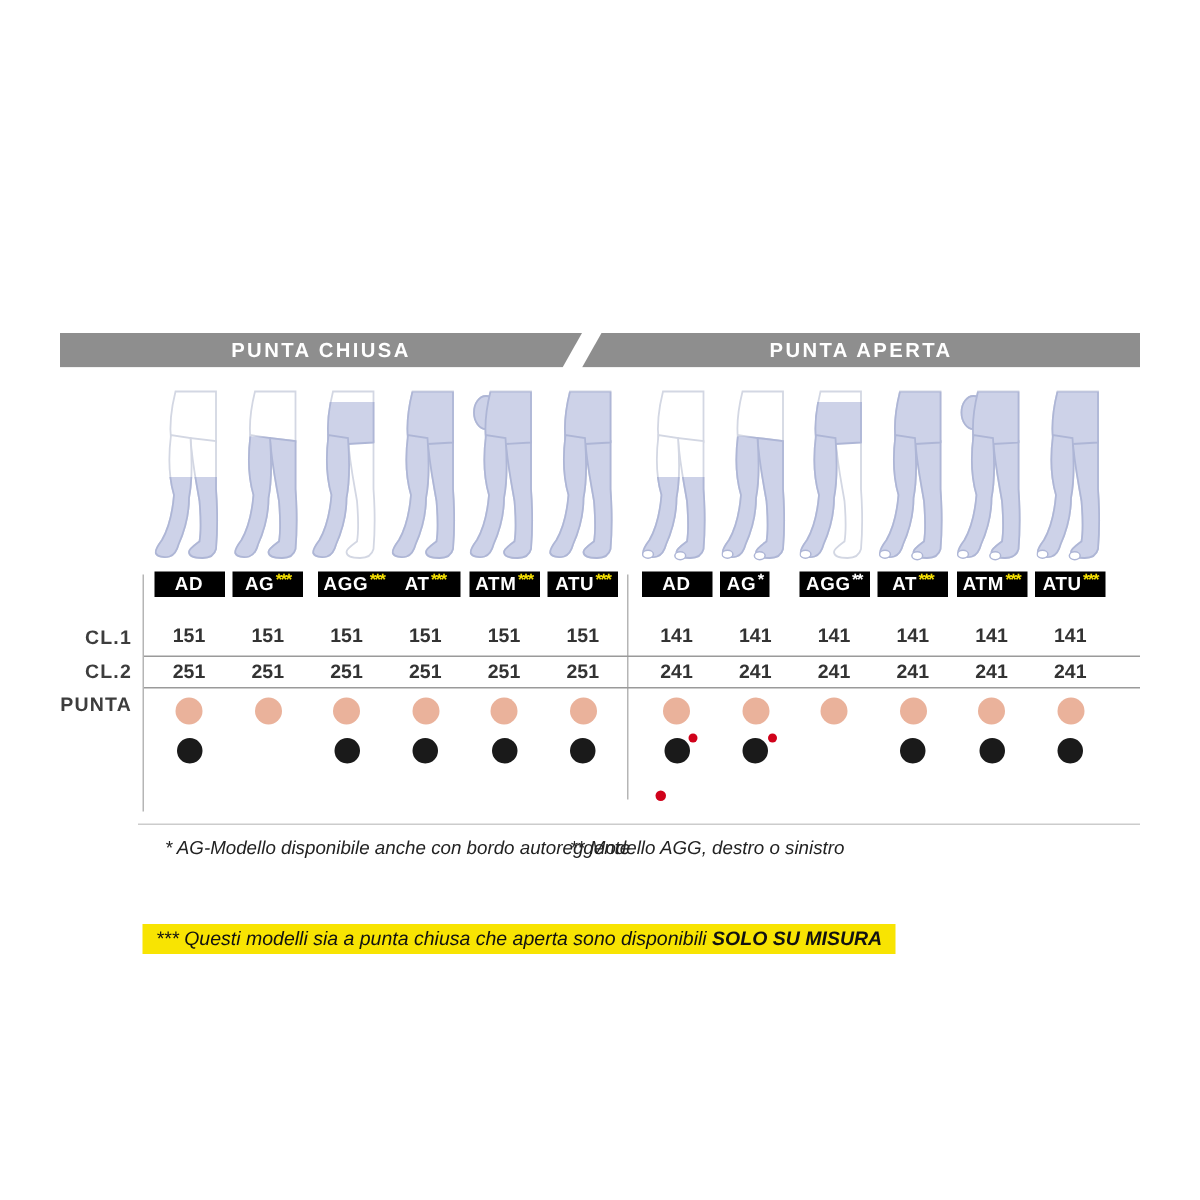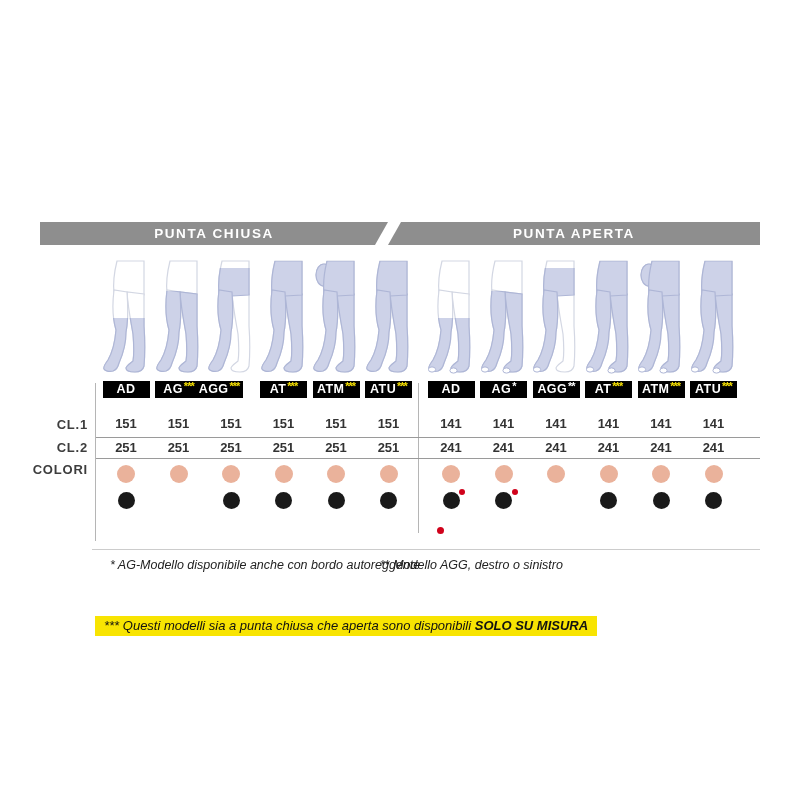--- a/index.html
+++ b/index.html
@@ -52,21 +52,21 @@
   </div>
 
   <div class="abs vline" style="left:95px;top:383px;height:158px;"></div>
   <div class="abs vline" style="left:418px;top:383px;height:150px;"></div>
   <div class="abs hline" style="left:96px;top:437px;width:664px;"></div>
   <div class="abs hline" style="left:96px;top:458px;width:664px;"></div>
   <div class="abs hline-light" style="left:92px;top:549px;width:668px;"></div>
 
   <div class="abs rowlabel" style="left:28px;top:417px;">CL.1</div>
   <div class="abs rowlabel" style="left:28px;top:440px;">CL.2</div>
-  <div class="abs rowlabel" style="left:28px;top:462px;">COLORI</div>
+  <div class="abs rowlabel" style="left:28px;top:462px;">PUNTA</div>
 
   <div id="columns-root">
       <div class="abs" style="left:103px;top:259px;">
         <svg class="legsvg" width="46" height="118" viewBox="0 0 46 116">
           <defs>
             <clipPath id="clip0">
               <rect x="-2" y="58" width="50" height="60"></rect>
             </clipPath>
           </defs>
           <g fill="#ffffff" stroke="#d3d7e3" stroke-width="1.2">
@@ -118,21 +118,21 @@
             <path d="M14,1 C11,13 10,24 11,33 L24,36 L41,35 C41,23 41,11 41,1 Z"></path>
             <path d="M24,32 C25,48 28,62 30,74 C31,86 31,95 30,101 C26,104 23,106 23,108 C23,111 27,112 32,112 C37,112 40,110 41,106 C42,94 42,80 41,66 C41,52 41,42 41,34 Z"></path>
             <path d="M11,30 C9,46 10,60 13,70 C12,82 9,93 5,100 C2,104 0,107 1,109 C2,111 6,112 10,111 C13,110 15,107 16,103 C20,94 23,83 23,72 C25,62 25,46 24,32 Z"></path>
           </g>
           <g fill="#cdd2e8" stroke="#aeb6d6" stroke-width="1.2" clip-path="url(#clip2)">
             <path d="M14,1 C11,13 10,24 11,33 L24,36 L41,35 C41,23 41,11 41,1 Z"></path>
             <path d="M11,30 C9,46 10,60 13,70 C12,82 9,93 5,100 C2,104 0,107 1,109 C2,111 6,112 10,111 C13,110 15,107 16,103 C20,94 23,83 23,72 C25,62 25,46 24,32 Z"></path>
           </g>
         </svg>
       </div>
-      <div class="abs badge" style="left:195px;top:381px;width:48px;"><span>AGG</span><span class="stars stars-yellow">***</span></div>
+      <div class="abs badge" style="left:212px;top:381px;width:48px;"><span>AGG</span><span class="stars stars-yellow">***</span></div>
       <div class="abs val" style="left:205px;top:414px;width:52px;">151</div>
       <div class="abs val" style="left:205px;top:438px;width:52px;">251</div>
       <div class="abs dot dot-beige" style="left:222px;top:465px;"></div>
       <div class="abs dot dot-black" style="left:222.5px;top:492px;"></div>
       <div class="abs" style="left:260.5px;top:259px;">
         <svg class="legsvg" width="46" height="118" viewBox="0 0 46 116">
           <defs>
             <clipPath id="clip3">
               <rect x="-2" y="1" width="50" height="117"></rect>
             </clipPath>
@@ -247,21 +247,21 @@
           <g fill="#cdd2e8" stroke="#aeb6d6" stroke-width="1.2" clip-path="url(#clip7)">
             <path d="M24,32 C25,48 28,62 30,74 C31,86 31,95 30,101 C26,104 23,106 23,108 C23,111 27,112 32,112 C37,112 40,110 41,106 C42,94 42,80 41,66 C41,52 41,42 41,34 Z"></path>
             <path d="M11,30 C9,46 10,60 13,70 C12,82 9,93 5,100 C2,104 0,107 1,109 C2,111 6,112 10,111 C13,110 15,107 16,103 C20,94 23,83 23,72 C25,62 25,46 24,32 Z"></path>
           </g>
           <g fill="#ffffff" stroke="#aeb6d6" stroke-width="1">
             <ellipse cx="4" cy="109.5" rx="3.6" ry="2.6"></ellipse>
             <ellipse cx="25.5" cy="110.5" rx="3.6" ry="2.6"></ellipse>
           </g>
         </svg>
       </div>
-      <div class="abs badge" style="left:480px;top:381px;width:47px;"><span>AG</span><span class="stars stars-white">*</span></div>
+      <div class="abs badge" style="left:480px;top:381px;width:33px;"><span>AG</span><span class="stars stars-white">*</span></div>
       <div class="abs val" style="left:477.5px;top:414px;width:52px;">141</div>
       <div class="abs val" style="left:477.5px;top:438px;width:52px;">241</div>
       <div class="abs dot dot-beige" style="left:494.5px;top:465px;"></div>
       <div class="abs dot dot-black" style="left:495px;top:492px;"></div>
       <div class="abs dot dot-red" style="left:511.5px;top:489px;"></div>
       <div class="abs" style="left:533px;top:259px;">
         <svg class="legsvg" width="46" height="118" viewBox="0 0 46 116">
           <defs>
             <clipPath id="clip8">
               <rect x="-2" y="8" width="50" height="110"></rect>

